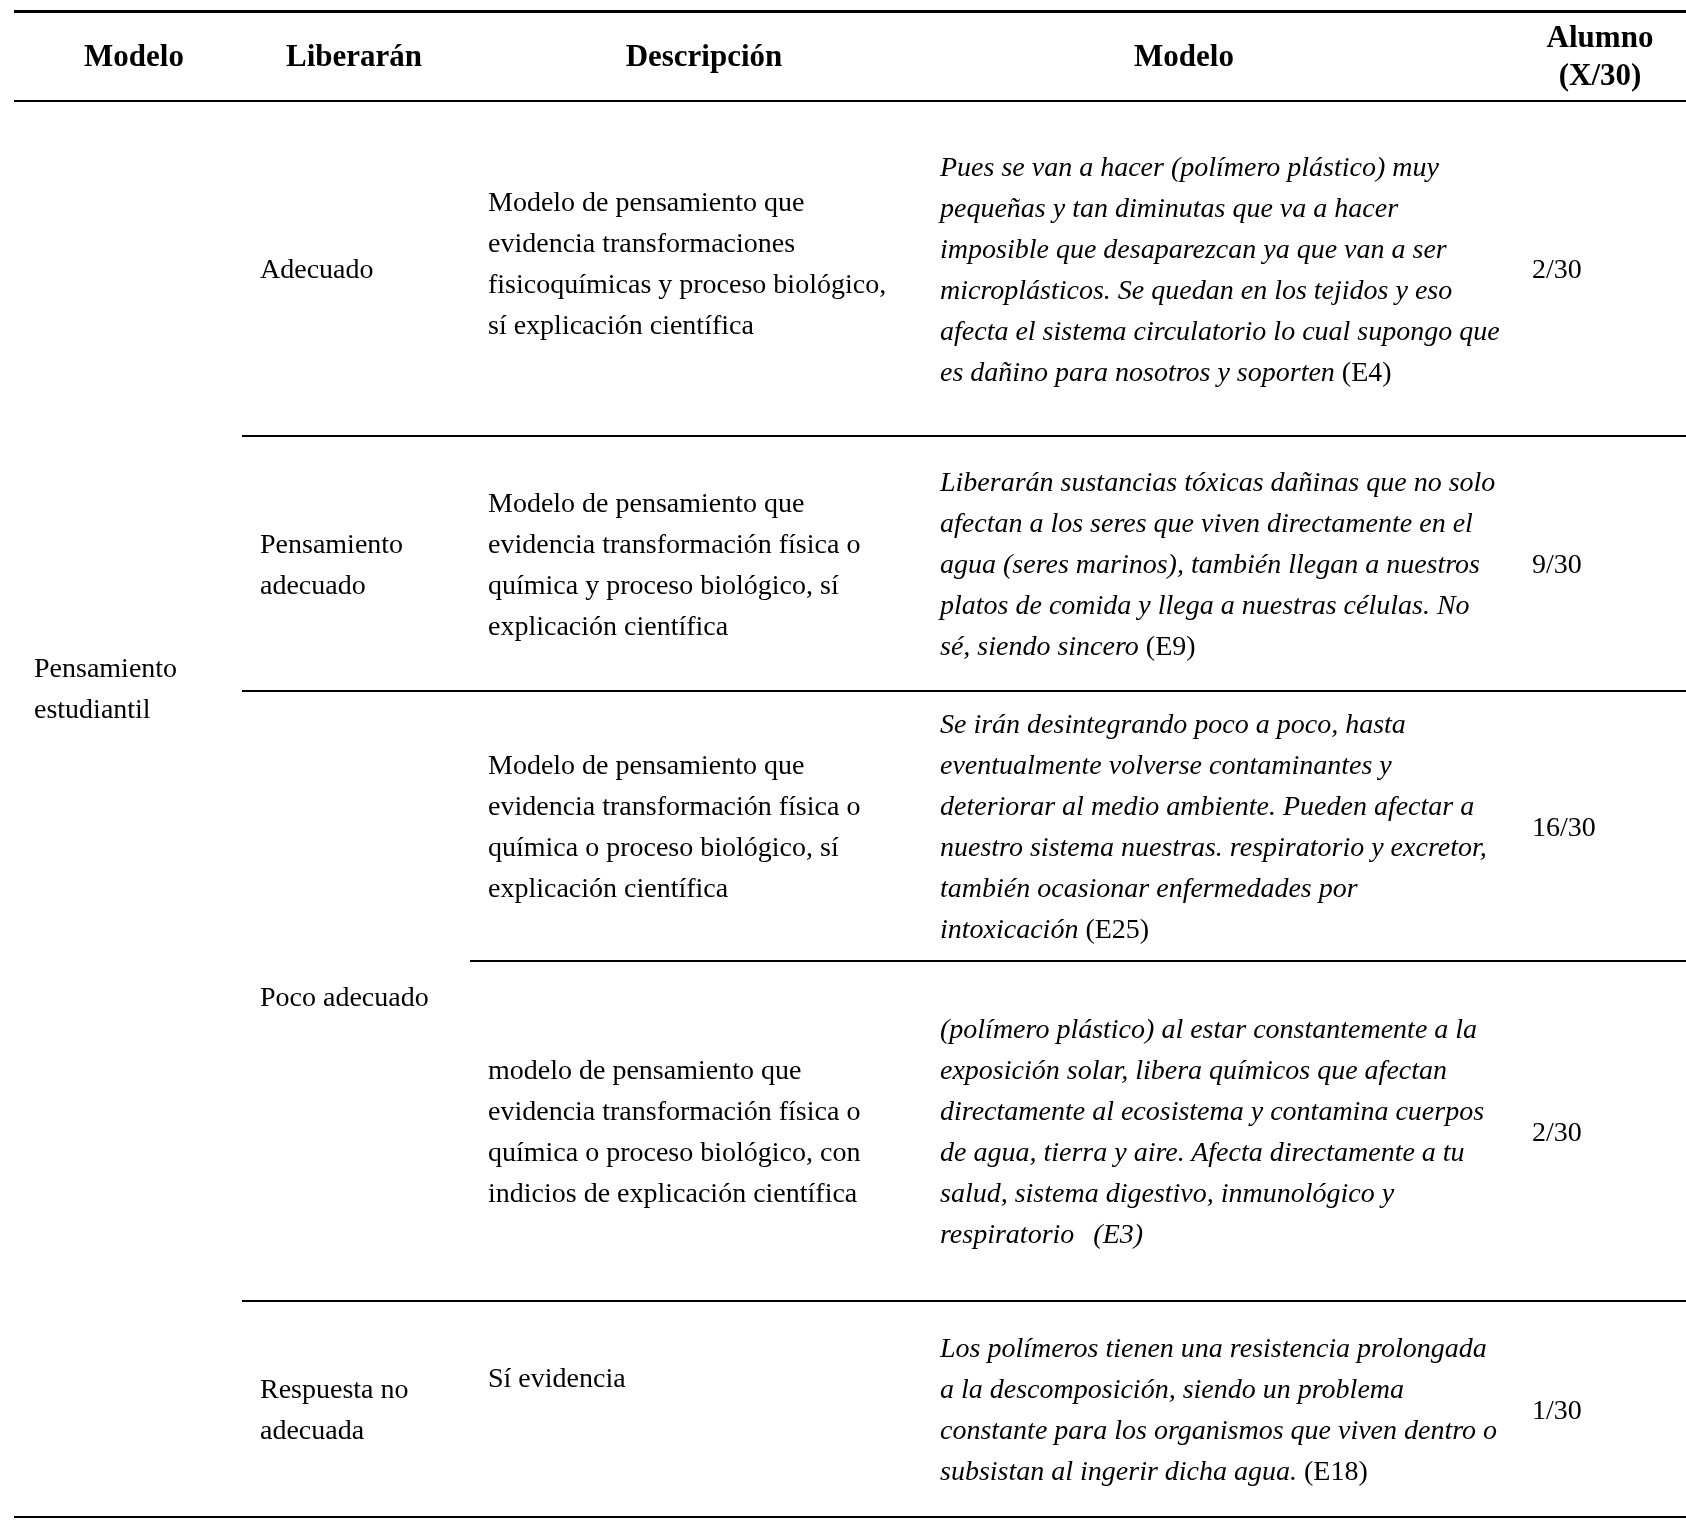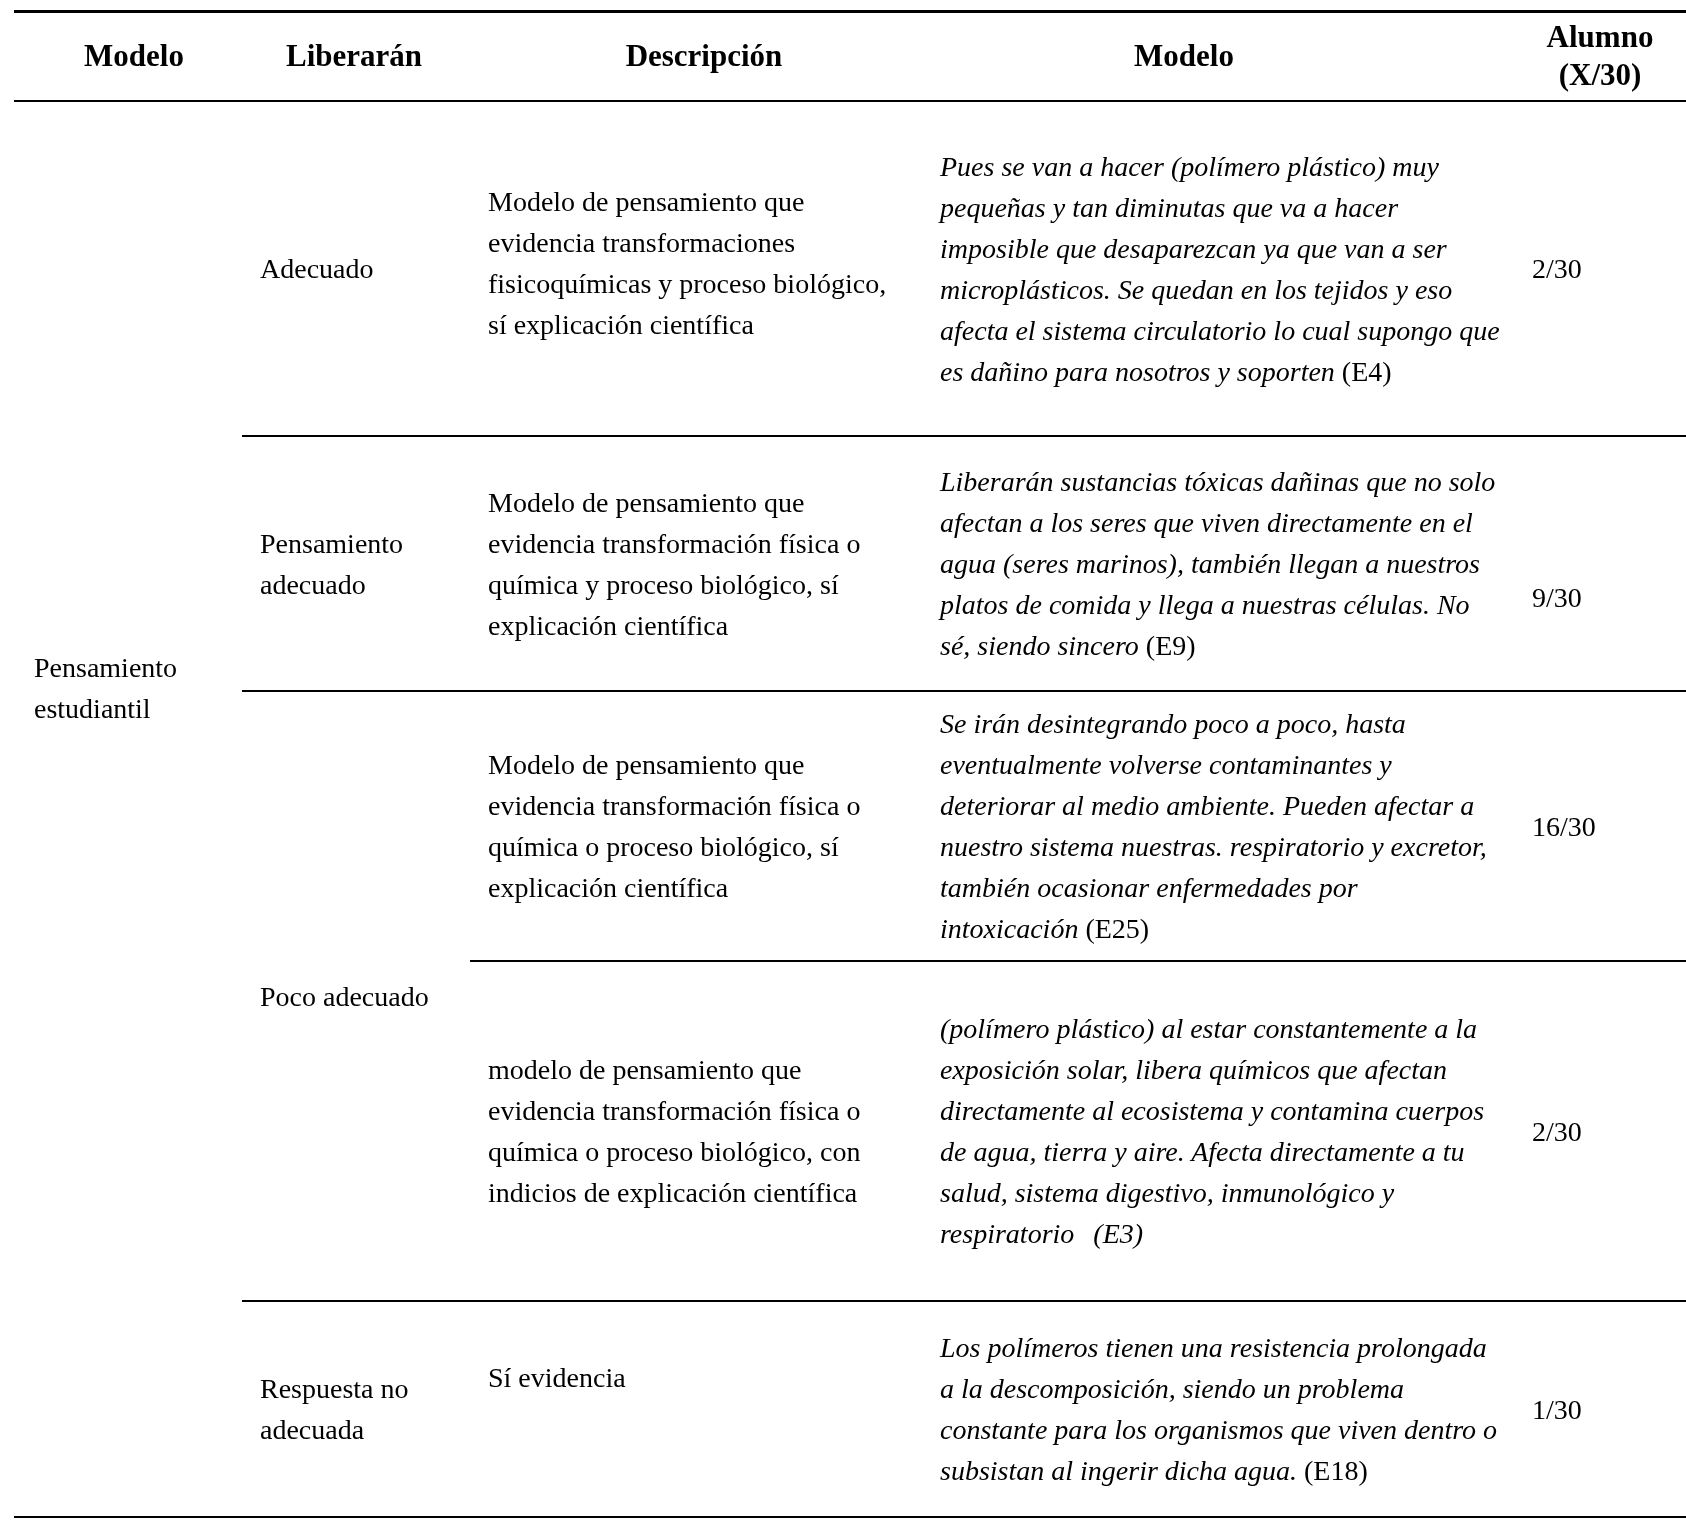--- a/index.html
+++ b/index.html
@@ -71,21 +71,21 @@
   <div class="cell vc" style="left:1518px; top:92px; width:140px; height:333px;">
     <span>2/30</span>
   </div>
 
   <div class="cell vc" style="left:474px; top:427px; width:404px; height:253px;">
     <span>Modelo de pensamiento que evidencia transformación física o química y proceso biológico, sí explicación científica</span>
   </div>
   <div class="cell vc ex" style="left:926px; top:427px; width:560px; height:253px;">
     <span><span>Liberarán sustancias tóxicas dañinas que no solo afectan a los seres que viven directamente en el agua (seres marinos), también llegan a nuestros platos de comida y llega a nuestras células. No sé, siendo sincero</span> <span class="ref">(E9)</span></span>
   </div>
-  <div class="cell vc" style="left:1518px; top:427px; width:140px; height:253px;margin-top:34px;">
+  <div class="cell vc" style="left:1518px; top:427px; width:140px; height:253px;">
     <span>9/30</span>
   </div>
 
   <div class="cell vc" style="left:474px; top:682px; width:404px; height:268px;">
     <span>Modelo de pensamiento que evidencia transformación física o química o proceso biológico, sí explicación científica</span>
   </div>
   <div class="cell vc ex" style="left:926px; top:682px; width:560px; height:268px;">
     <span><span>Se irán desintegrando poco a poco, hasta eventualmente volverse contaminantes y deteriorar al medio ambiente. Pueden afectar a nuestro sistema nuestras. respiratorio y excretor, también ocasionar enfermedades por intoxicación</span> <span class="ref">(E25)</span></span>
   </div>
   <div class="cell vc" style="left:1518px; top:682px; width:140px; height:268px;">

